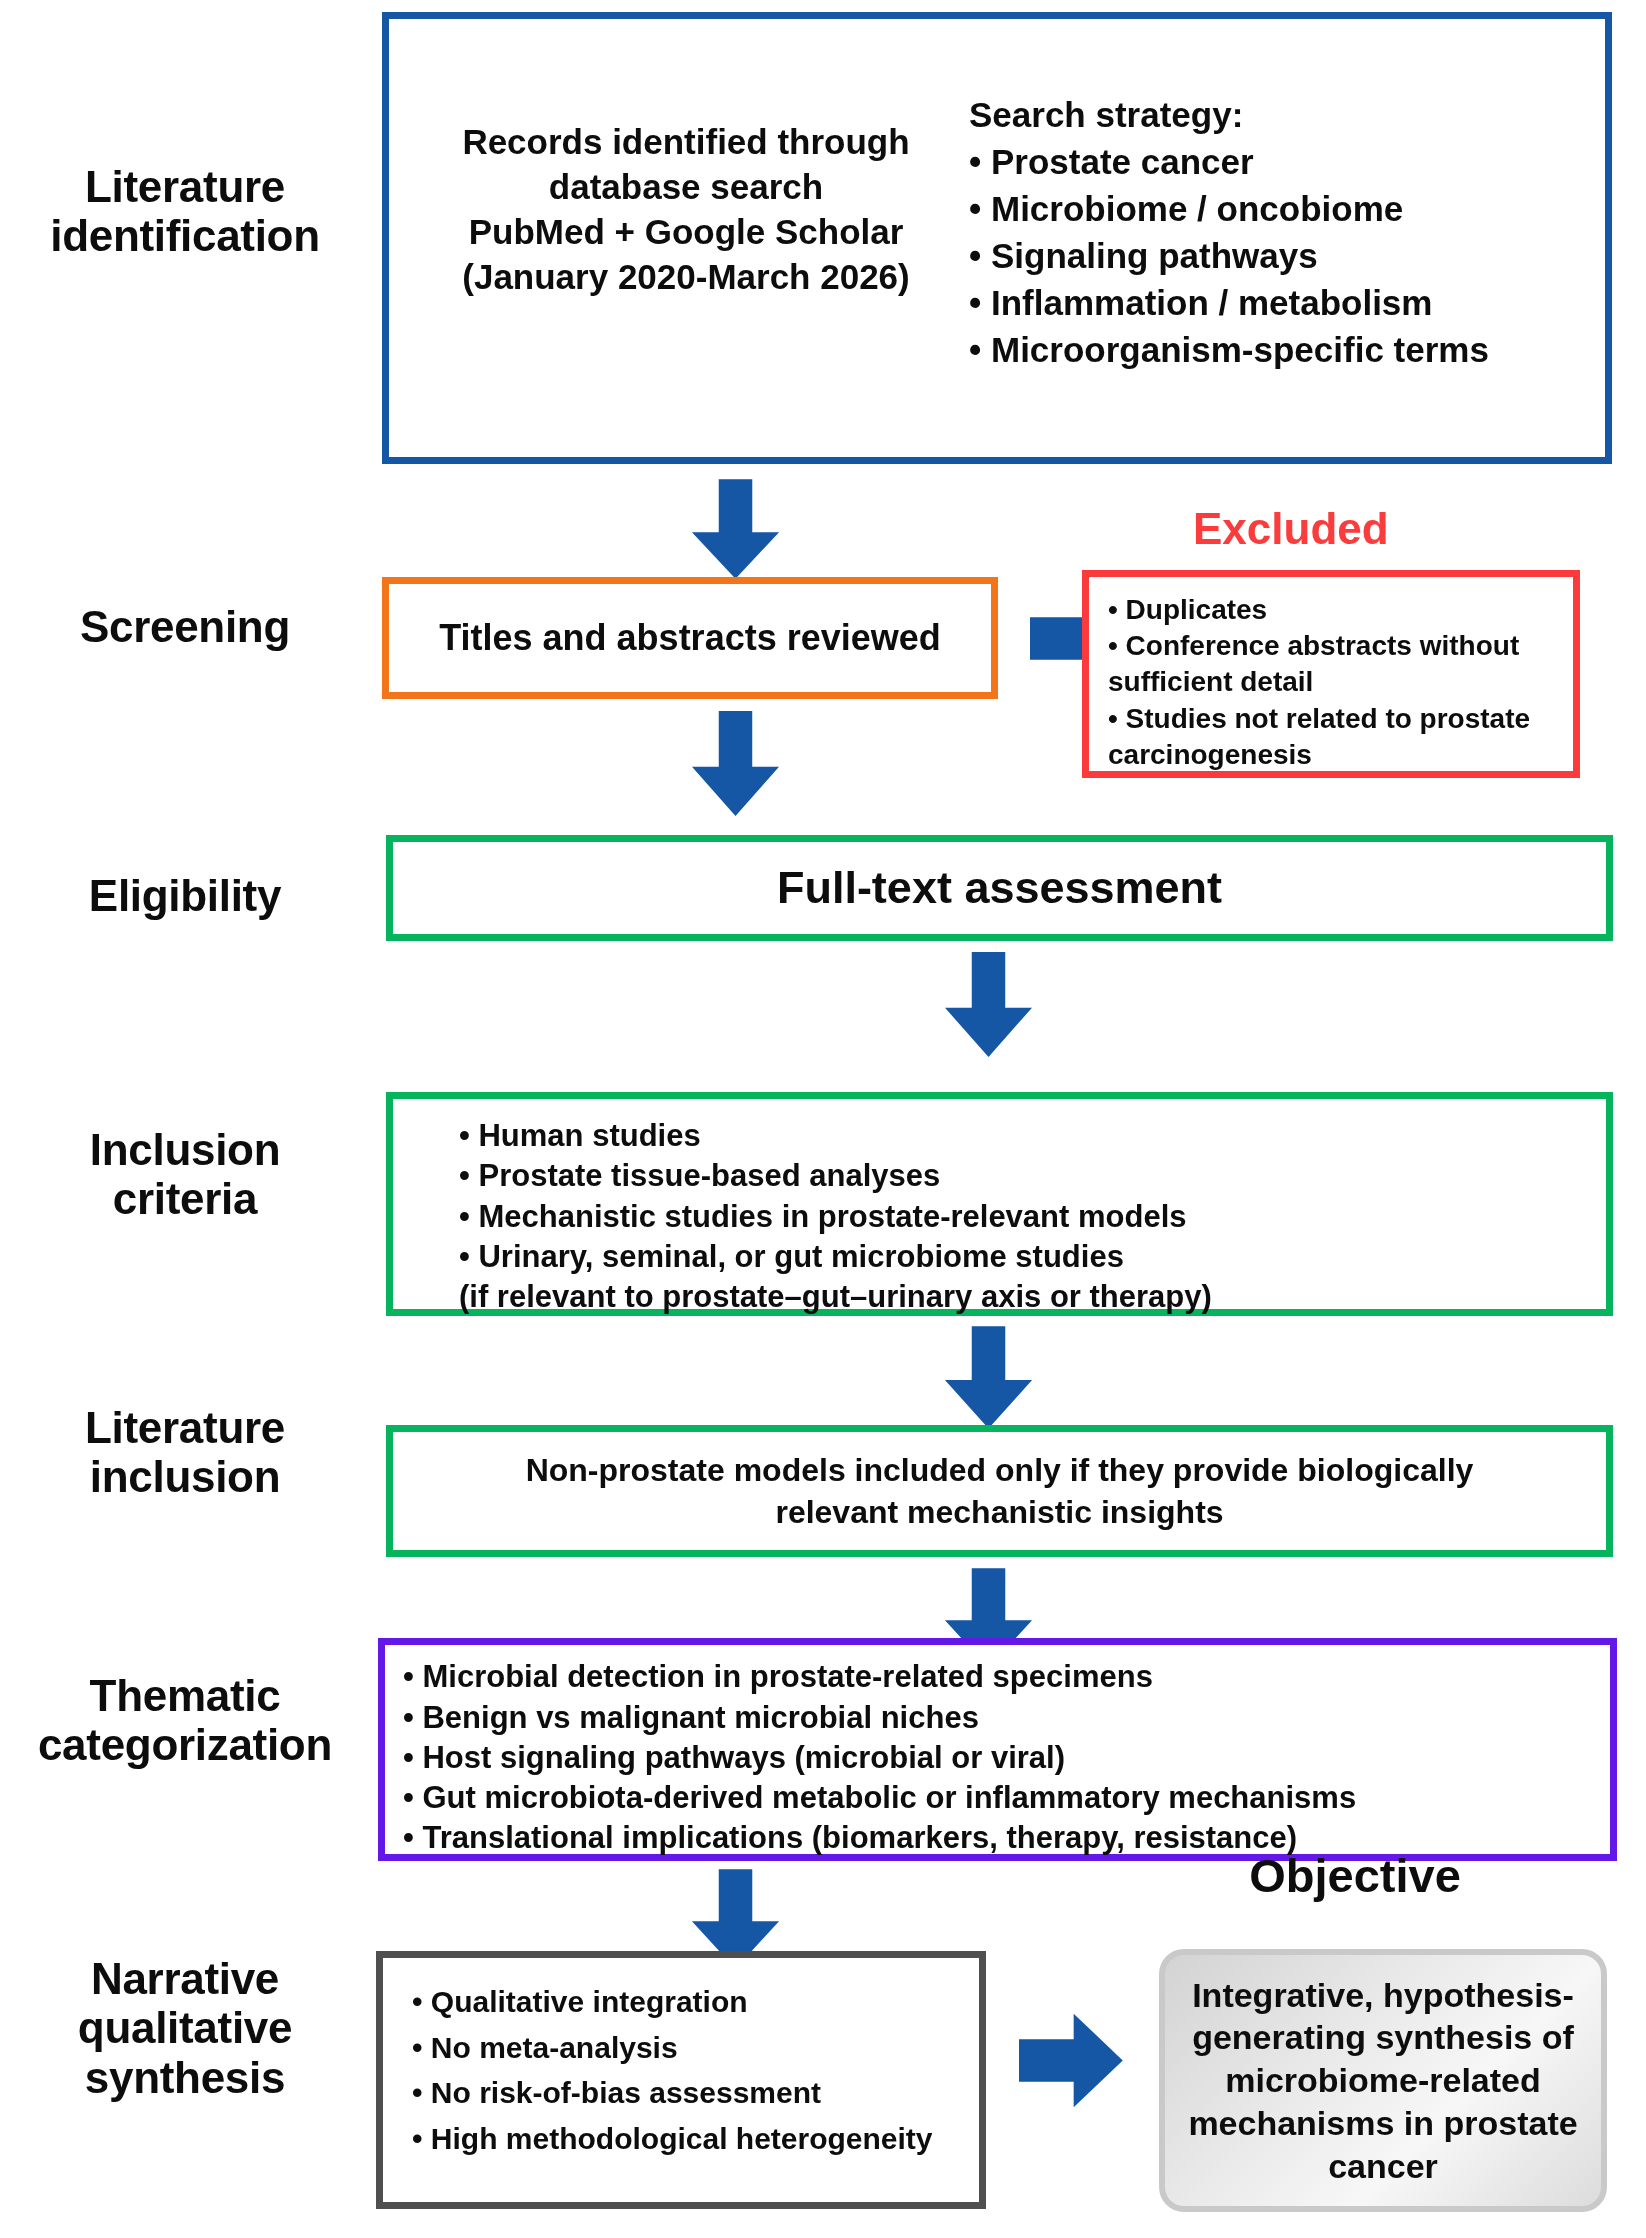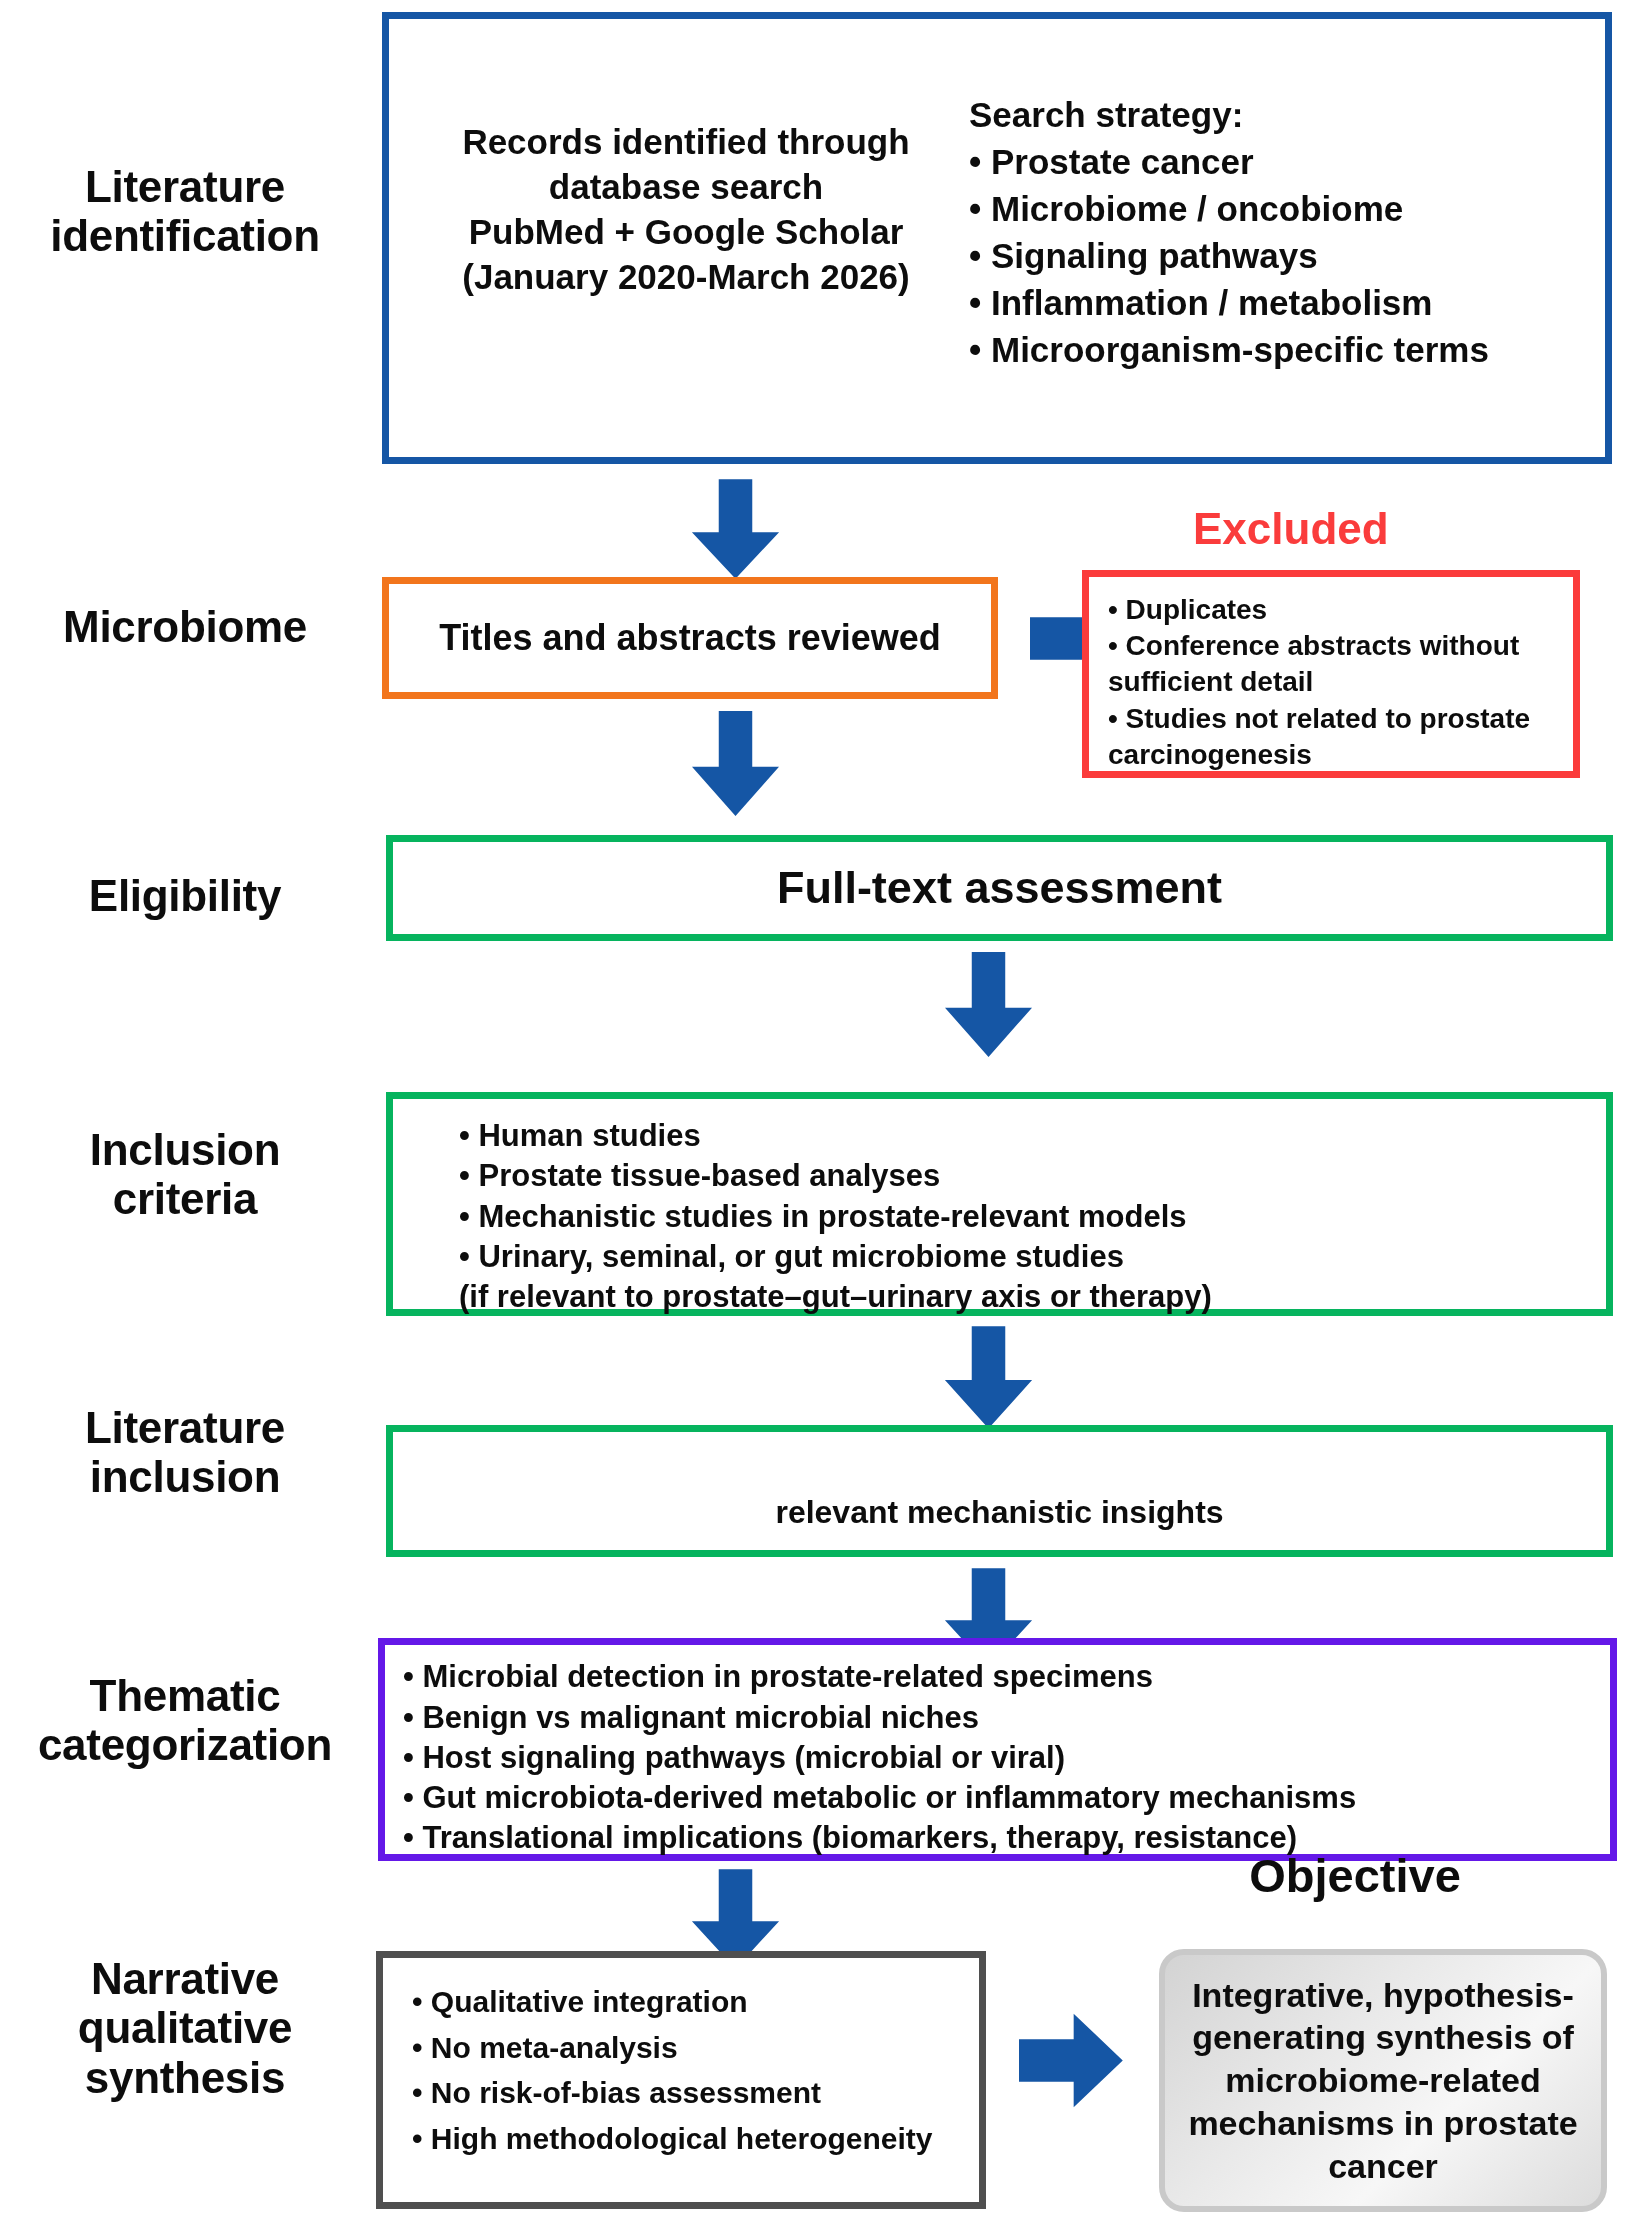--- a/index.html
+++ b/index.html
@@ -120,21 +120,21 @@
 <body>
 
 <div id="page">
 
   <div class="stage-label" style="left:0px; top:162px; width:370px;">
     <span>Literature</span><br>
     <span>identification</span>
   </div>
 
   <div class="stage-label" style="left:0px; top:602px; width:370px;">
-    <span>Microbiome</span>
+    <span>Screening</span>
   </div>
 
   <div class="stage-label" style="left:0px; top:871px; width:370px;">
     <span>Eligibility</span>
   </div>
 
   <div class="stage-label" style="left:0px; top:1125px; width:370px;">
     <span>Inclusion</span><br>
     <span>criteria</span>
   </div>
@@ -229,21 +229,21 @@
   </div>
 
   <div class="arrow-down" style="left:941px; top:1326px; width:95px; height:104px;">
     <svg width="95" height="104" viewBox="0 0 170 185">
       <polygon points="55,0 115,0 115,96 163,96 85,183 7,96 55,96" fill="#1556A5"></polygon>
     </svg>
   </div>
 
   <div class="box box-green" style="left:386px; top:1425px; width:1227px; height:132px;">
     <div class="one-line txt center-txt" style="font-size:32px; line-height:1.32;">
-      <br>
+      <span>Non-prostate models included only if they provide  biologically</span><br>
       <span>relevant mechanistic insights</span>
     </div>
   </div>
 
   <div class="arrow-down" style="left:941px; top:1568px; width:95px; height:101px;">
     <svg width="95" height="101" viewBox="0 0 170 180">
       <polygon points="55,0 115,0 115,93 163,93 85,178 7,93 55,93" fill="#1556A5"></polygon>
     </svg>
   </div>
 

